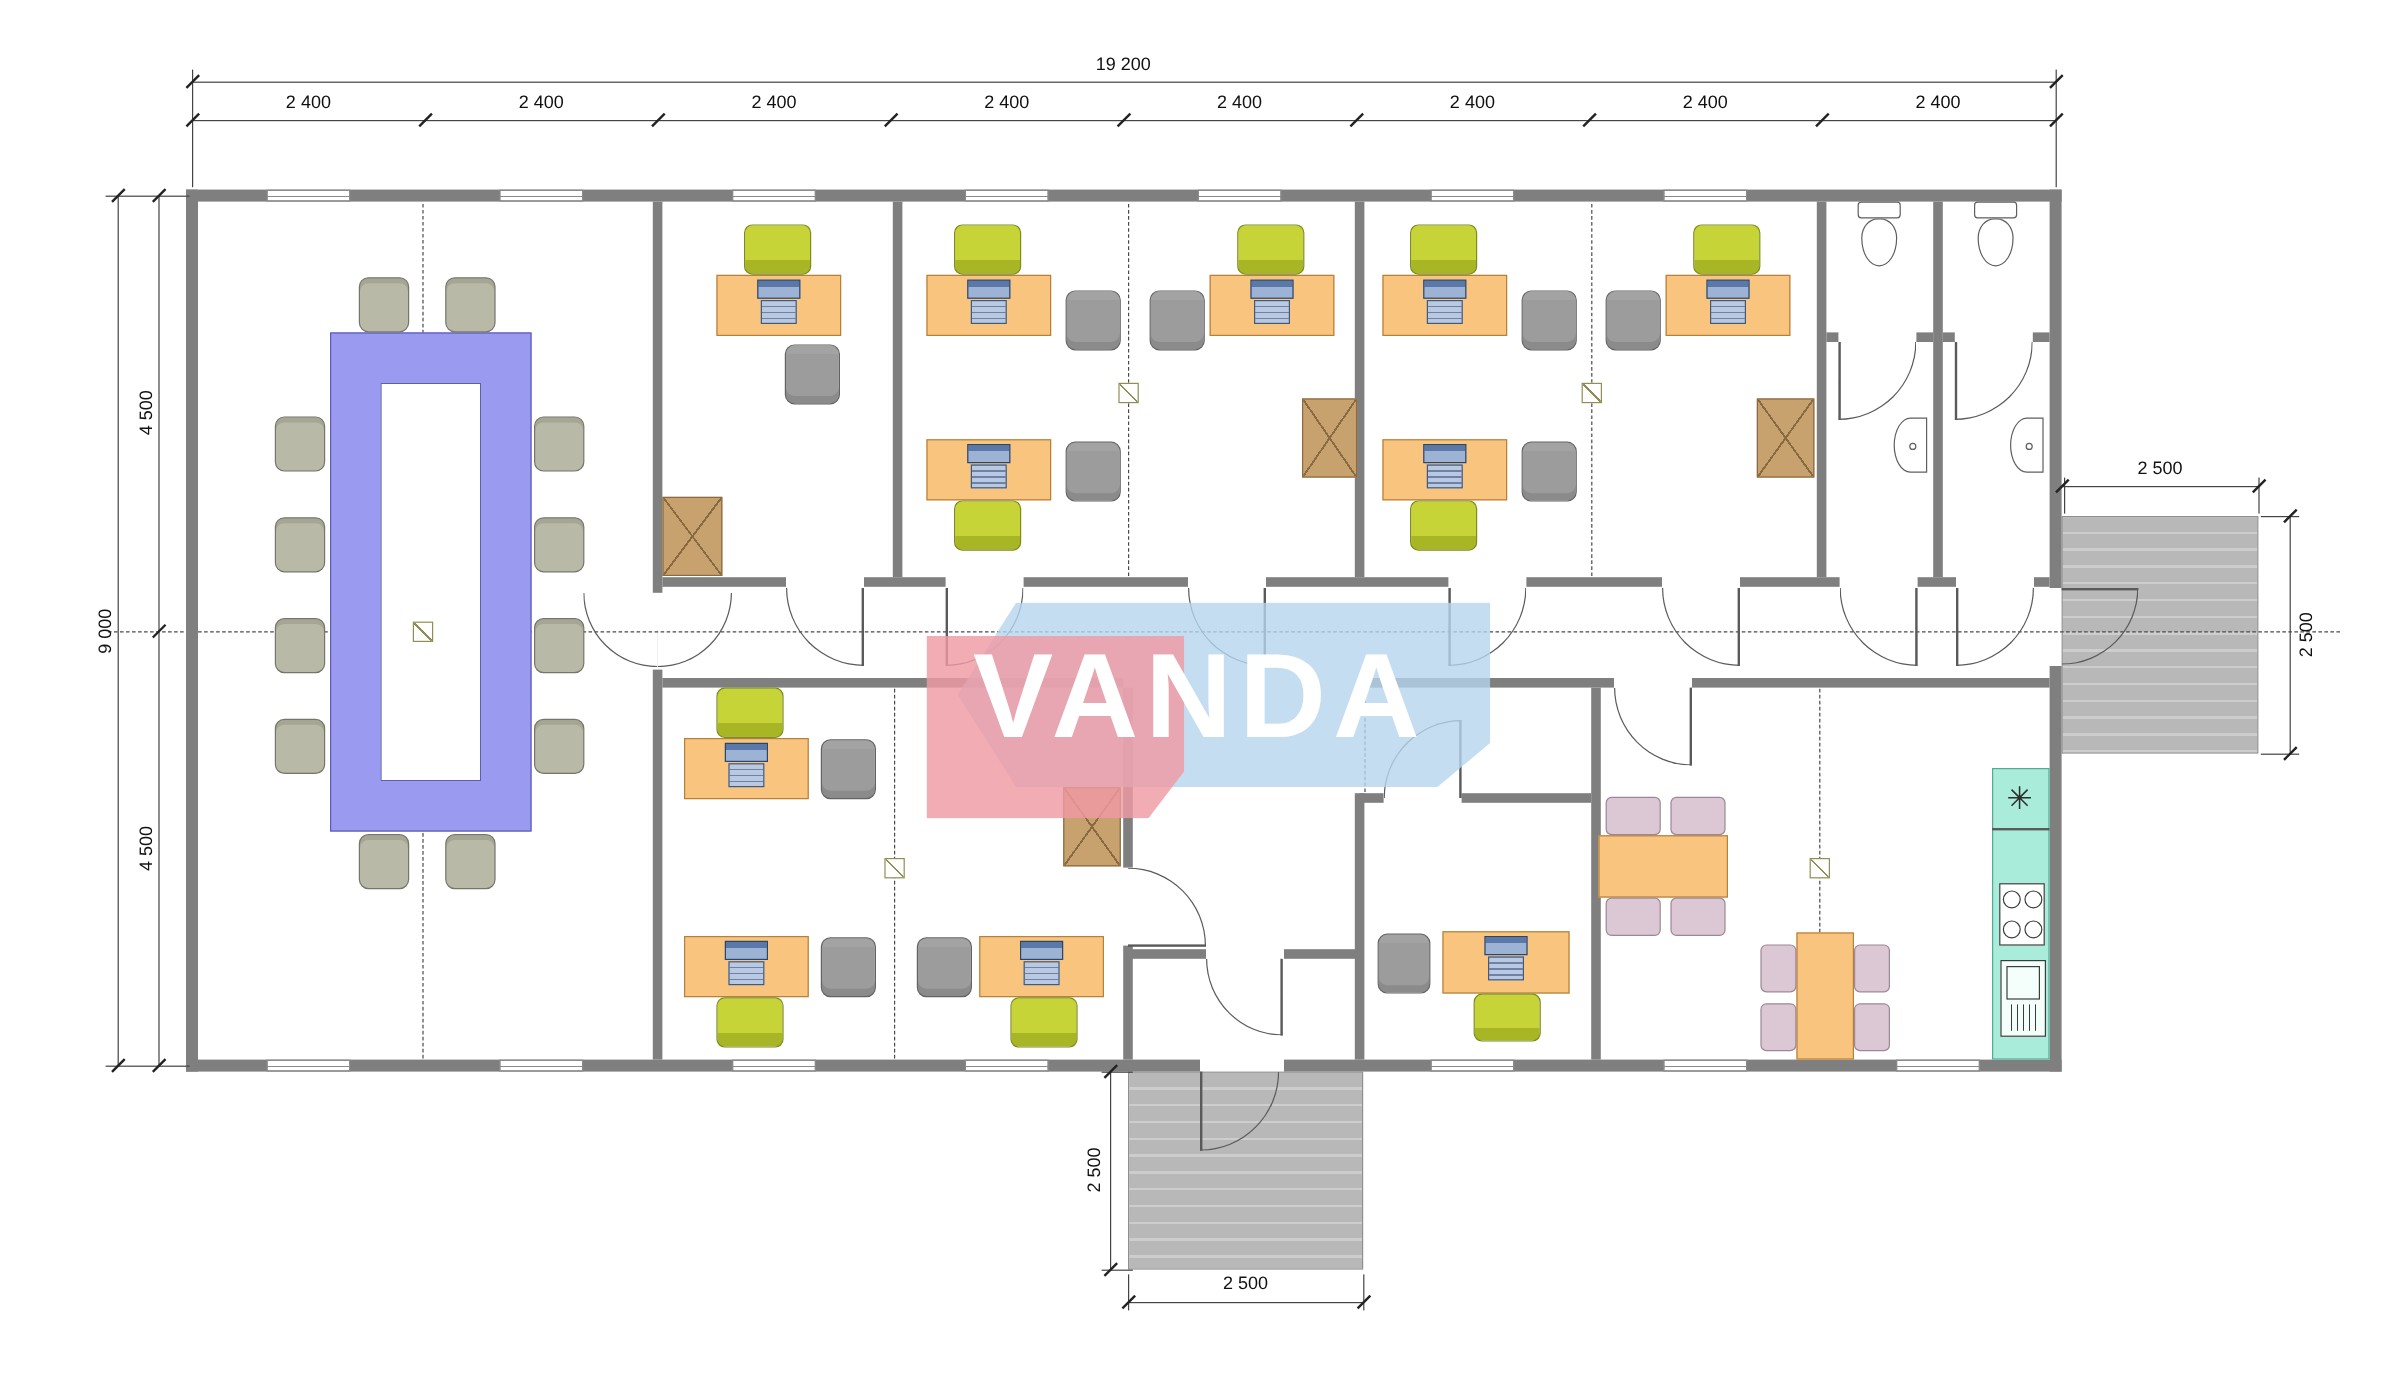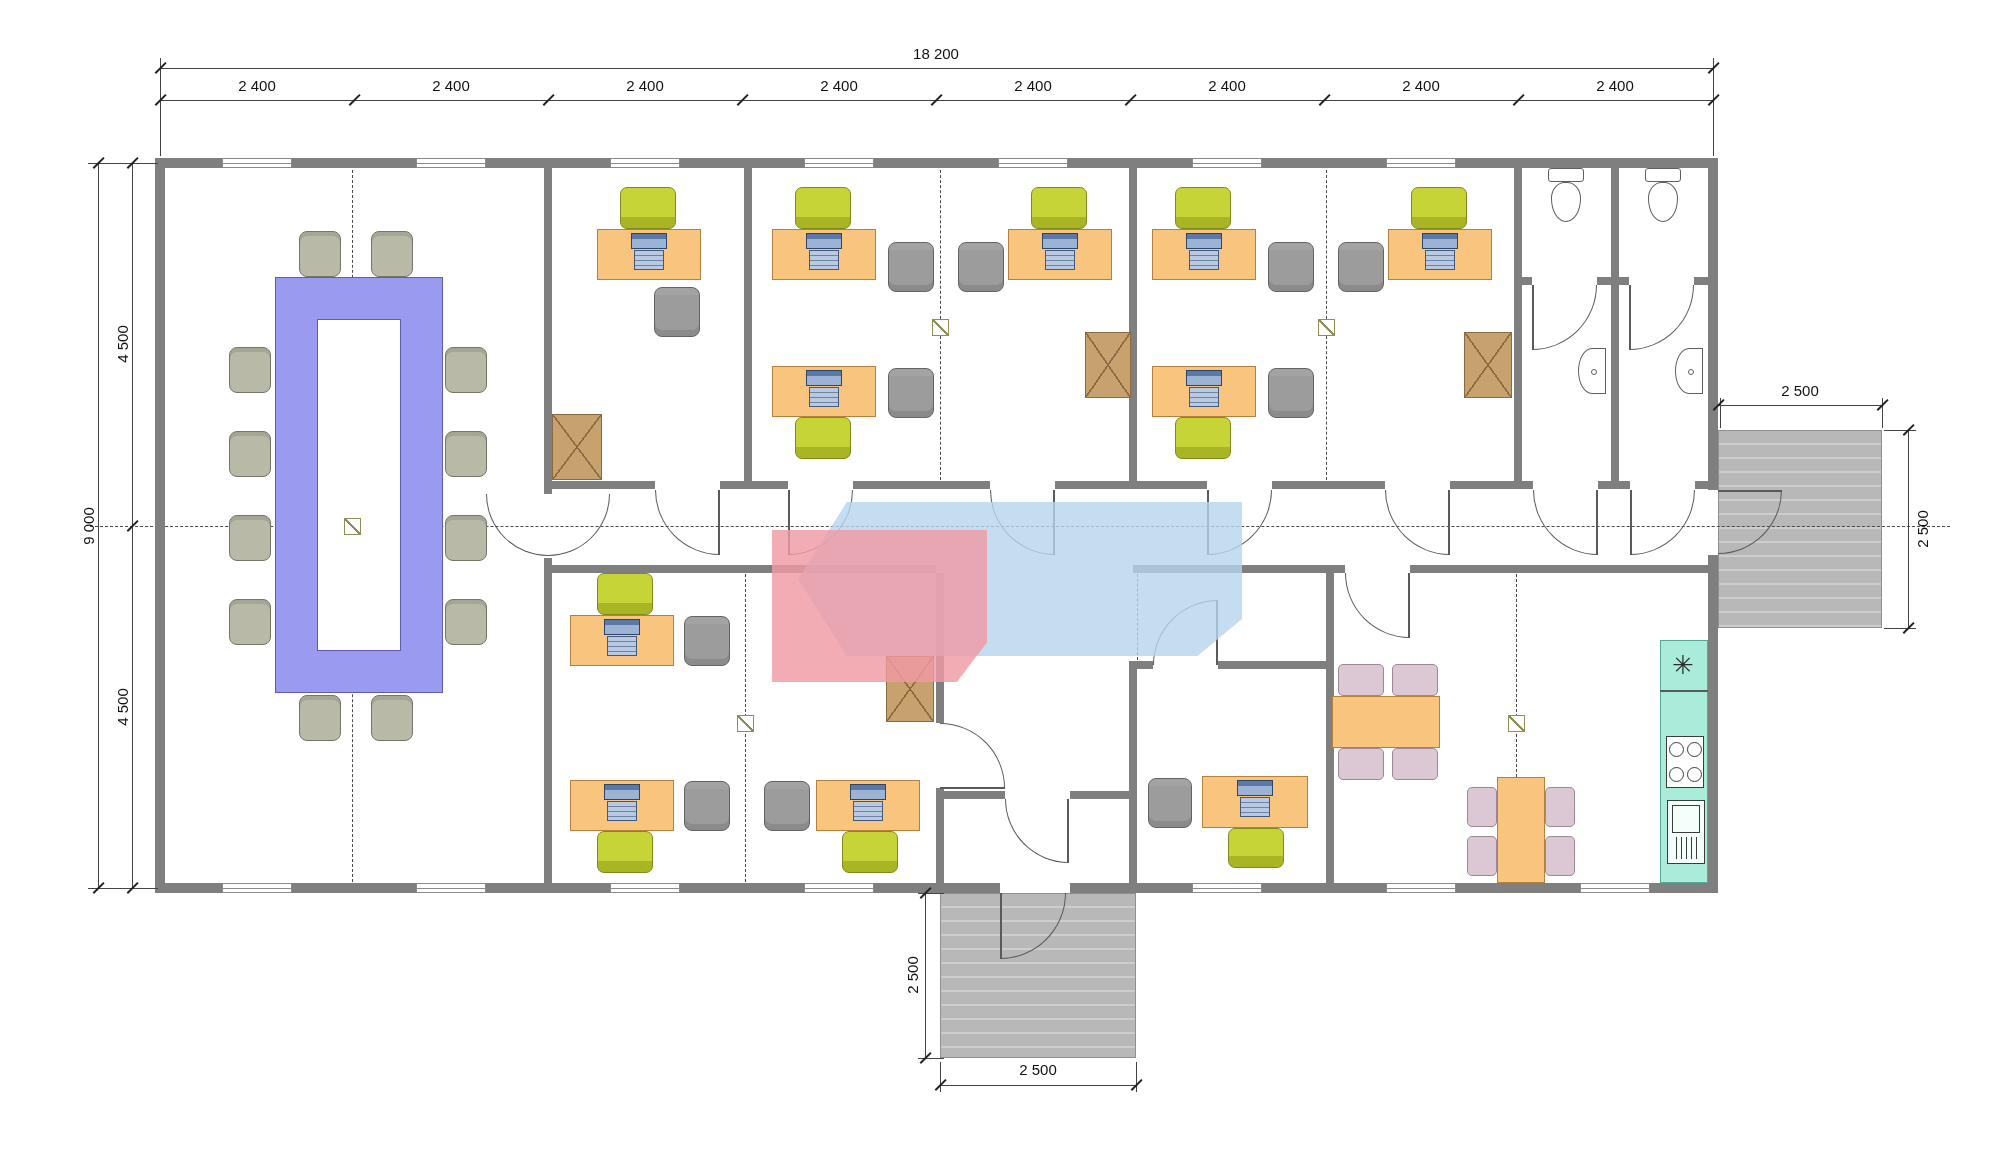--- a/index.html
+++ b/index.html
@@ -332,34 +332,35 @@
     <div class="abs tick" style="left: 124.5px; top: 525.2px; width: 15px; height: 1.6px;"></div>
     <div class="abs tick" style="left: 124.5px; top: 887.2px; width: 15px; height: 1.6px;"></div>
     <div class="abs tick" style="left: 1710.5px; top: 404.2px; width: 15px; height: 1.6px;"></div>
     <div class="abs tick" style="left: 1874.5px; top: 404.2px; width: 15px; height: 1.6px;"></div>
     <div class="abs tick" style="left: 1900.5px; top: 429.2px; width: 15px; height: 1.6px;"></div>
     <div class="abs tick" style="left: 1900.5px; top: 627.2px; width: 15px; height: 1.6px;"></div>
     <div class="abs tick" style="left: 917.5px; top: 892.2px; width: 15px; height: 1.6px;"></div>
     <div class="abs tick" style="left: 917.5px; top: 1057.2px; width: 15px; height: 1.6px;"></div>
     <div class="abs tick" style="left: 932.5px; top: 1084.2px; width: 15px; height: 1.6px;"></div>
     <div class="abs tick" style="left: 1128.5px; top: 1084.2px; width: 15px; height: 1.6px;"></div>
-    <div class="abs dimlabel" style="left: 936px; top: 62px;">18 200</div>
+    <div class="abs dimlabel" style="left: 936px; top: 62px;">19 200</div>
     <div class="abs dimlabel" style="left: 257px; top: 94px;">2 400</div>
     <div class="abs dimlabel" style="left: 451px; top: 94px;">2 400</div>
     <div class="abs dimlabel" style="left: 645px; top: 94px;">2 400</div>
     <div class="abs dimlabel" style="left: 839px; top: 94px;">2 400</div>
     <div class="abs dimlabel" style="left: 1033px; top: 94px;">2 400</div>
     <div class="abs dimlabel" style="left: 1227px; top: 94px;">2 400</div>
     <div class="abs dimlabel" style="left: 1421px; top: 94px;">2 400</div>
     <div class="abs dimlabel" style="left: 1615px; top: 94px;">2 400</div>
     <div class="abs dimlabel rot" style="left: 88px; top: 526px;">9 000</div>
     <div class="abs dimlabel rot" style="left: 122px; top: 344px;">4 500</div>
     <div class="abs dimlabel rot" style="left: 122px; top: 707px;">4 500</div>
     <div class="abs dimlabel" style="left: 1800px; top: 399px;">2 500</div>
     <div class="abs dimlabel rot" style="left: 1922px; top: 529px;">2 500</div>
     <div class="abs dimlabel rot" style="left: 912px; top: 975px;">2 500</div>
     <div class="abs dimlabel" style="left: 1038px; top: 1078px;">2 500</div>
   </div>
 
 <div id="watermark">
   <div class="wm-blue"></div>
   <div class="wm-pink"></div>
+  <div class="wm-text">VANDA</div>
 </div>
 
 </body></html>

